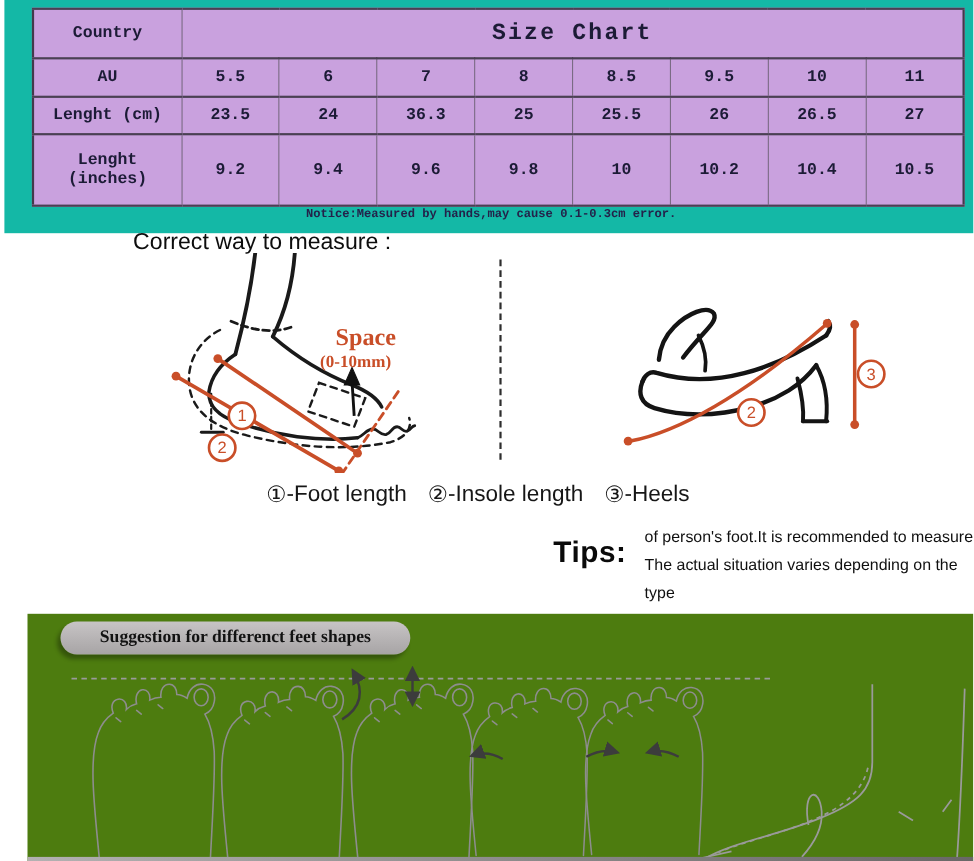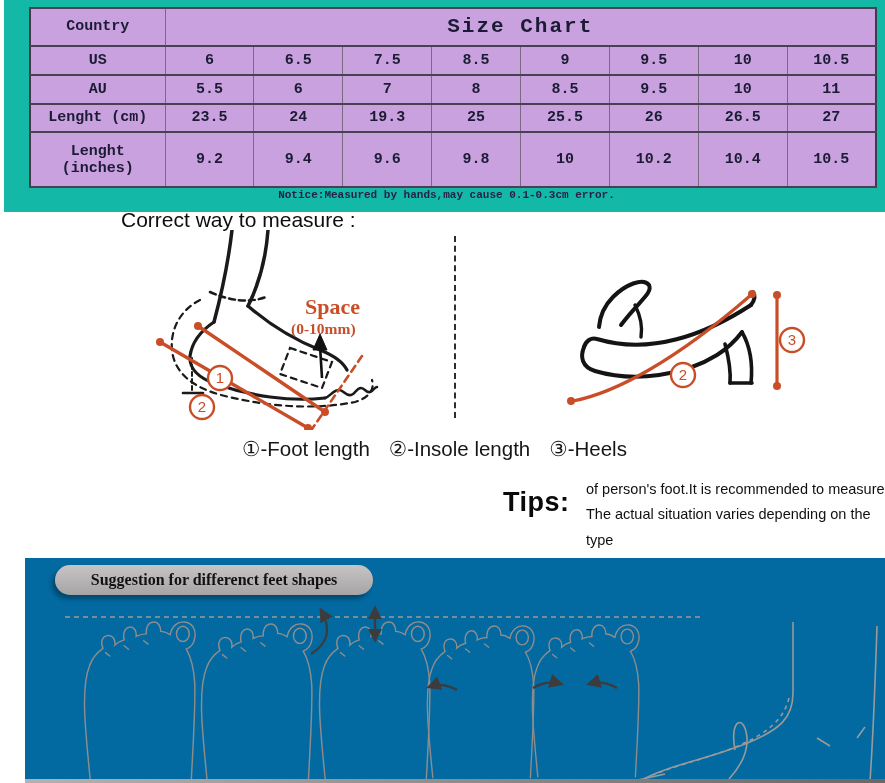--- a/index.html
+++ b/index.html
@@ -28,21 +28,21 @@
   .diagram-right{position:absolute;left:555px;top:243px;width:285px;height:185px;}
   .legend{position:absolute;left:242px;top:437px;width:520px;font-size:20.5px;color:#161616;
     display:flex;gap:19px;white-space:nowrap;}
   .legend .item{display:inline-flex;}
   .tips-label{position:absolute;left:503px;top:472px;font-size:27px;font-weight:800;
     letter-spacing:.5px;color:#0a0a0a;margin-top:15px;}
   .tips-body{position:absolute;left:586px;top:477px;width:300px;font-size:14.5px;
     line-height:25.3px;color:#101010;}
 
   
-  .panel{position:absolute;left:25px;top:558px;width:860px;height:225px;background:#0369a1;}
+  .panel{position:absolute;left:25px;top:558px;width:860px;height:225px;background:#4d7c0f;}
   .pill{position:absolute;left:30px;top:7px;width:318px;height:30px;border-radius:15px;
     background:linear-gradient(#c7c4c5,#a7a4a5);box-shadow:-3px 4px 4px rgba(0,0,0,.32);
     display:flex;align-items:center;justify-content:center;
     font-family:"Liberation Serif","DejaVu Serif",serif;font-weight:bold;font-size:16px;color:#121212;}
   .feet-svg{position:absolute;left:0;top:40px;width:860px;height:185px;}
   .panel-bottom-bar{position:absolute;left:0;bottom:0;width:100%;height:4px;
     background:linear-gradient(to right,#b3b1b2,#696767);}
 
   svg text.orange-serif{font-family:"Liberation Serif","DejaVu Serif",serif;font-weight:bold;}
 </style>
@@ -61,48 +61,37 @@
           <col>
           <col>
           <col>
           <col>
           <col>
       </colgroup>
       <tbody id="size-tbody">
           <tr>
             <td>Country</td>
             <td class="title-cell" colspan="8">Size Chart</td>
-          </tr>
-          <tr>
-            <td>US</td>
-            <td>6</td>
-            <td>6.5</td>
-            <td>7.5</td>
-            <td>8.5</td>
-            <td>9</td>
-            <td>9.5</td>
-            <td>10</td>
-            <td>10.5</td>
           </tr>
           <tr>
             <td>AU</td>
             <td>5.5</td>
             <td>6</td>
             <td>7</td>
             <td>8</td>
             <td>8.5</td>
             <td>9.5</td>
             <td>10</td>
             <td>11</td>
           </tr>
           <tr>
             <td>Lenght (cm)</td>
             <td>23.5</td>
             <td>24</td>
-            <td>19.3</td>
+            <td>36.3</td>
             <td>25</td>
             <td>25.5</td>
             <td>26</td>
             <td>26.5</td>
             <td>27</td>
           </tr>
           <tr>
             <td>Lenght (inches)</td>
             <td>9.2</td>
             <td>9.4</td>

